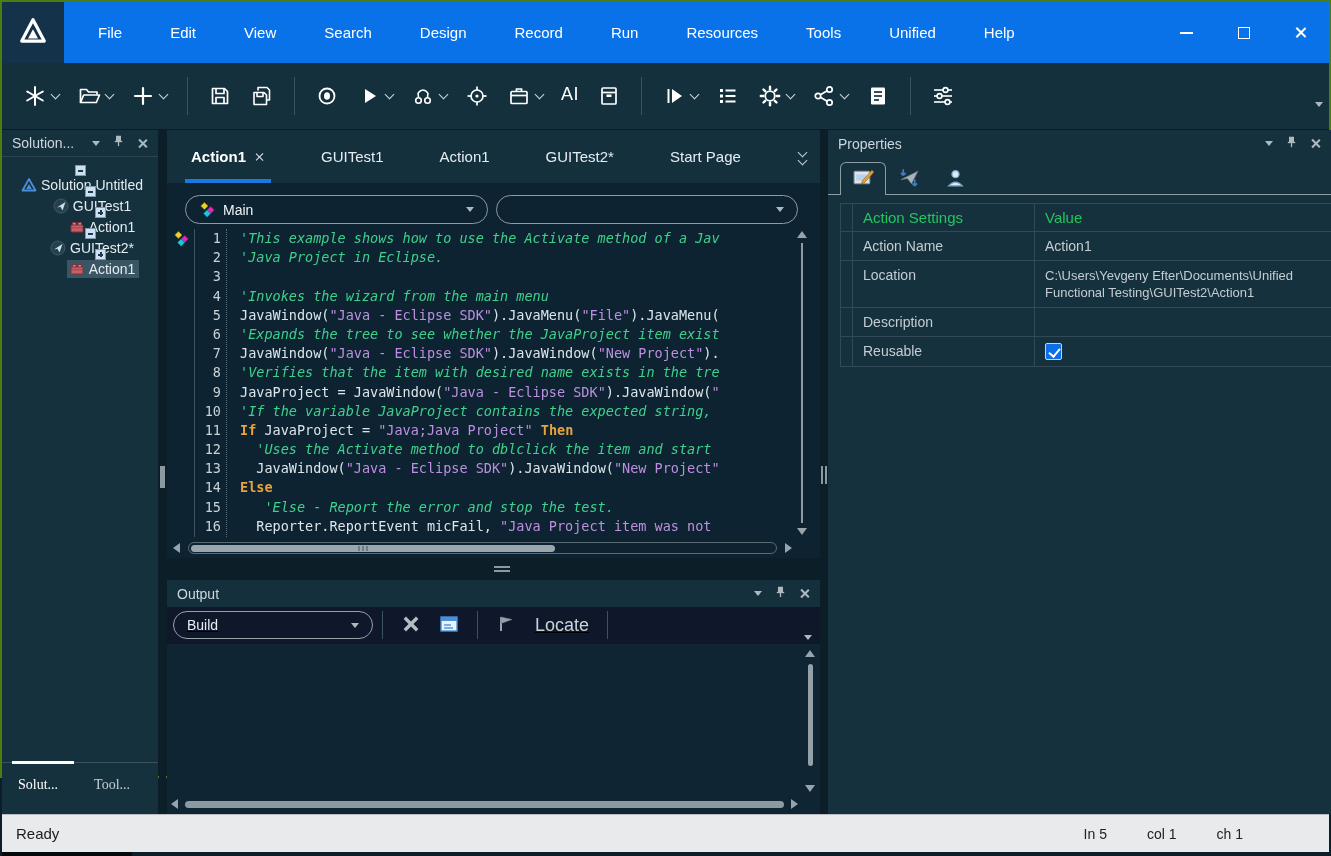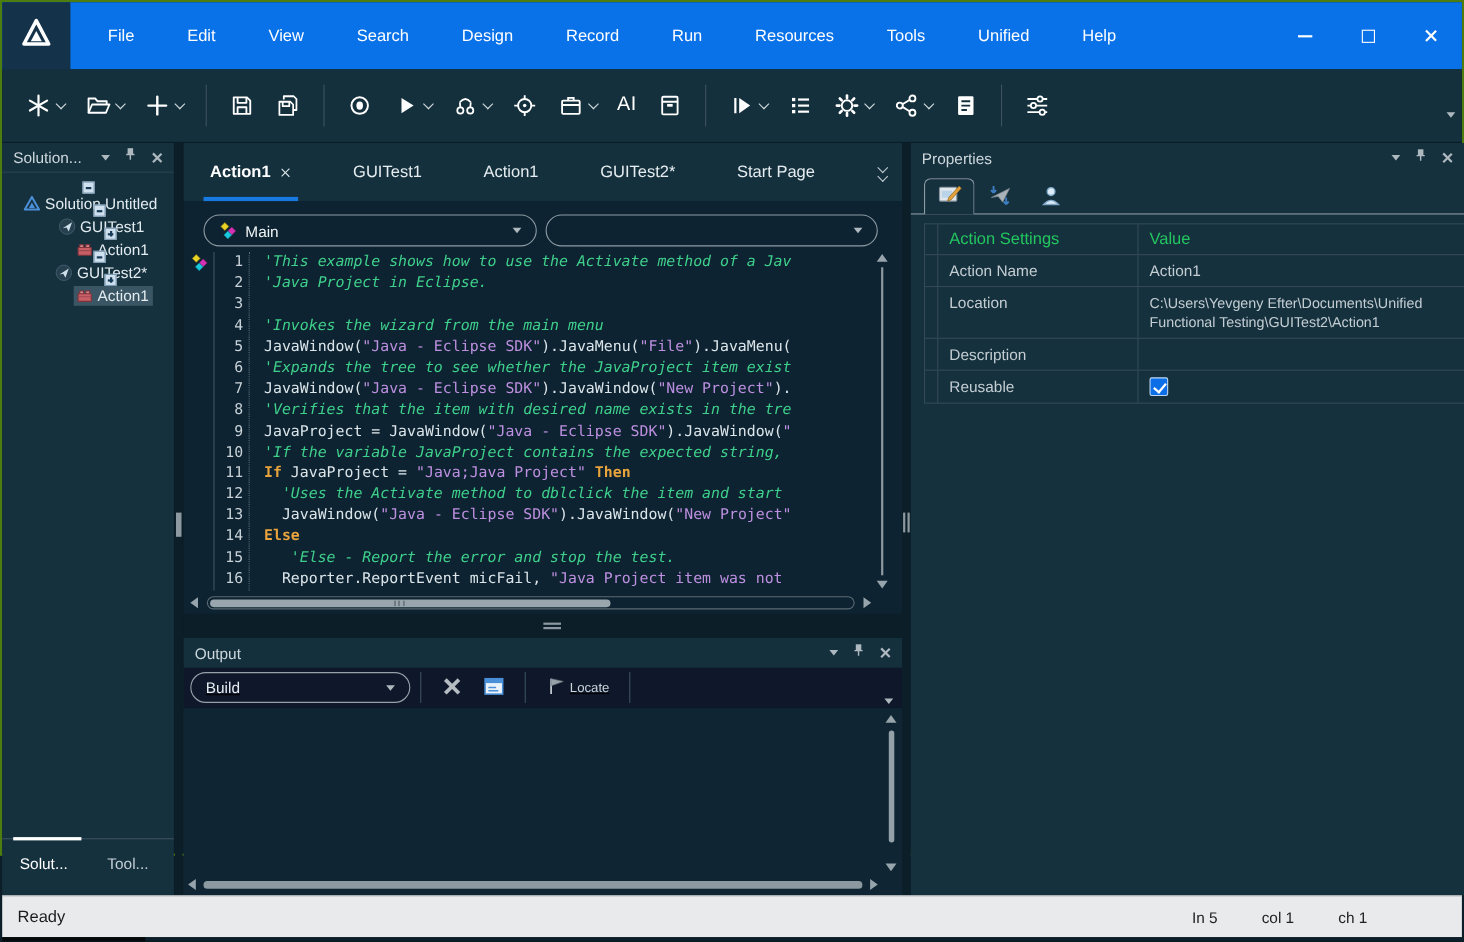--- a/index.html
+++ b/index.html
@@ -65,21 +65,21 @@
             position:relative; flex:none; margin-right:5px; }
   .toggle::before { content:''; position:absolute; left:2px; top:4.2px; width:5px;
                     height:1.4px; background:#173a57; }
   .toggle.plus::after { content:''; position:absolute; left:4.2px; top:2px;
                     width:1.4px; height:5px; background:#173a57; }
   .tree-node { display:flex; align-items:center; padding:1px 4px 1px 2px; }
   .tree-node.selected { background:#3a5563; }
   .tree-icon { width:16px; height:16px; margin-right:4px; flex:none; }
   .tree-icon svg { width:16px; height:16px; }
   .side-tabs { position:absolute; bottom:0; left:0; right:0; height:52px;
-               border-top:1px solid #3c5260; }
+               border-top:1px solid #3c5260;font-family:Liberation Serif, serif; }
   .side-tab-ind { position:absolute; top:-2px; left:10px; width:62px; height:3px;
                   background:#fff; }
   .side-tab-labels { display:flex; padding:14px 0 0 16px; gap:36px; }
   .side-tab { font-size:14px; color:#c4cfd5; }
   .side-tab.active { color:#fff; }
 
   
   .vsplit { position:absolute; top:128px; width:7px; height:684px; background:#0c1f29; }
   .vsplit .grip { position:absolute; top:336px; left:1px; width:5px; height:22px;
                   background:#8d99a0; }
@@ -167,21 +167,21 @@
   .out-toolbar { position:absolute; left:0; top:27px; right:0; height:37px;
             background:#0f172a; border-bottom:1px solid #0a1c26;
             display:flex; align-items:center; padding-left:6px;text-decoration:underline; }
   .build-pill { width:200px; height:28px; border:1px solid #95a2a9; border-radius:14px;
             display:flex; align-items:center; padding:0 13px; color:#e6eef2;
             font-size:14px; }
   .out-btn { background:none; border:none; display:flex; align-items:center;
              padding:0 9px; height:30px; }
   .out-btn svg { width:20px; height:20px; }
   .out-sep { width:1px; height:28px; background:#3c5260; margin:0 9px; }
-  .locate-label { color:#c9d3d8; font-size:12px; margin-left:2px;text-align:right; }
+  .locate-label { color:#c9d3d8; font-size:18px; margin-left:19px;text-align:right; }
   .out-tb-caret { position:absolute; right:8px; bottom:3px; }
   .out-content { position:absolute; left:0; top:64px; right:0; bottom:0;
                  background:#0f2533; }
   .out-vscroll { position:absolute; right:4px; top:6px; width:12px; bottom:22px; }
   .out-vscroll .tri-up { position:absolute; top:0; left:1px; }
   .out-vscroll .tri-down { position:absolute; bottom:0; left:1px; }
   .out-vscroll .thumb { position:absolute; left:3.5px; top:14px; width:5px;
                  height:72%; background:#95a1a8; border-radius:3px; }
   .out-hscroll { position:absolute; left:4px; right:22px; bottom:3px; height:14px;
                  display:flex; align-items:center; }

